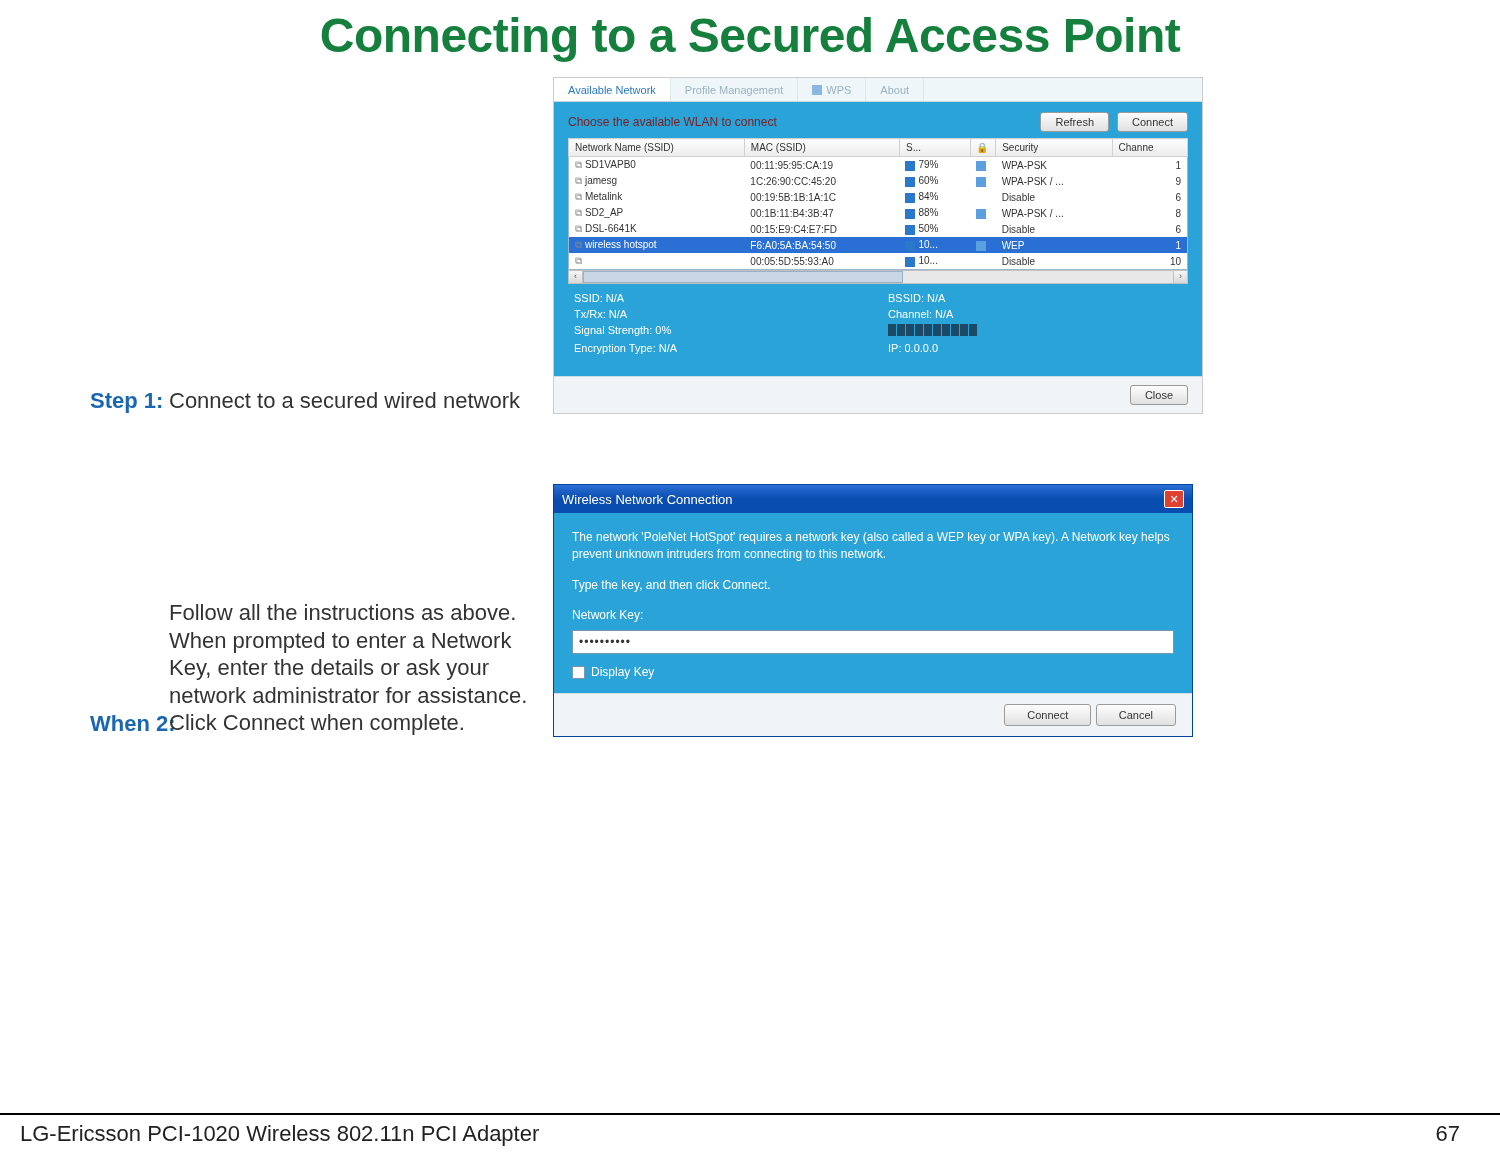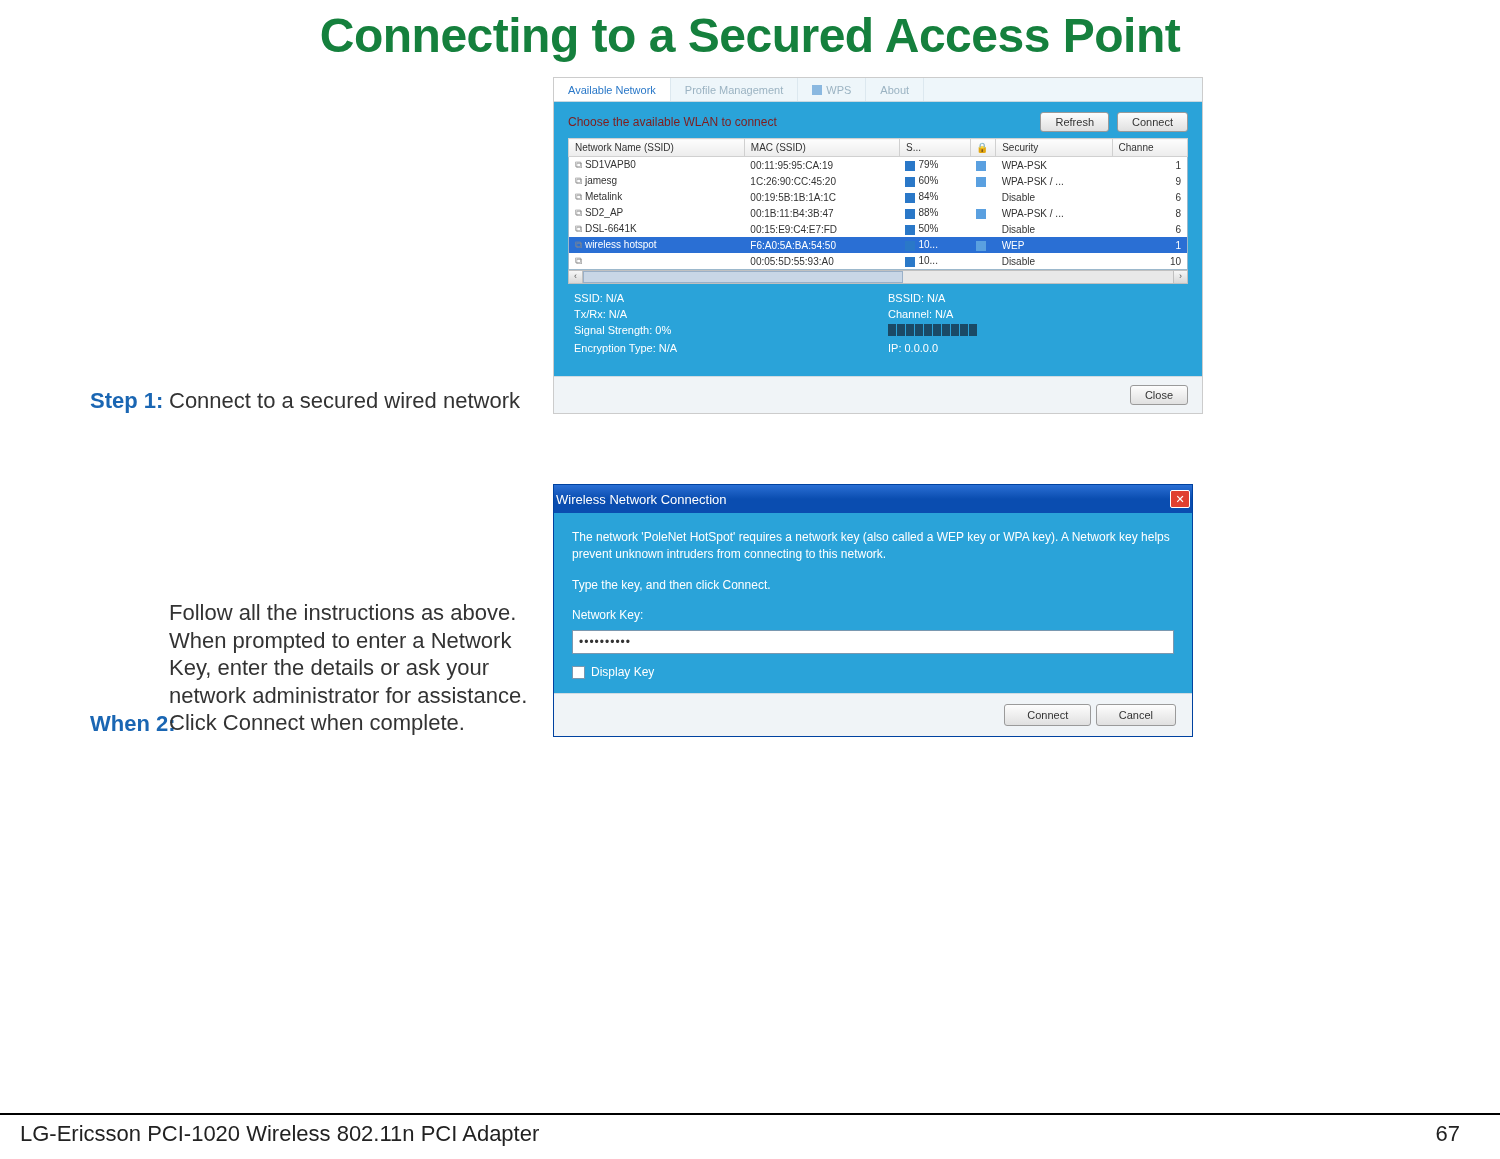--- a/index.html
+++ b/index.html
@@ -145,21 +145,21 @@
   
   .dlg-window {
     width: 640px;
     border: 1px solid #0042a0;
     background: #fff;
     margin-top: 0;
   }
   .dlg-title {
     background: linear-gradient(#2a6fd4,#0a4db0 50%,#0a4db0);
     color: #fff;
-    padding: 5px 2px;
+    padding: 5px 8px;
     display: flex;
     justify-content: space-between;
     align-items: center;
     font-size: 13px;
   }
   .dlg-close {
     width: 20px; height: 18px;
     background: #e04030;
     border: 1px solid #fff;
     color: #fff;

